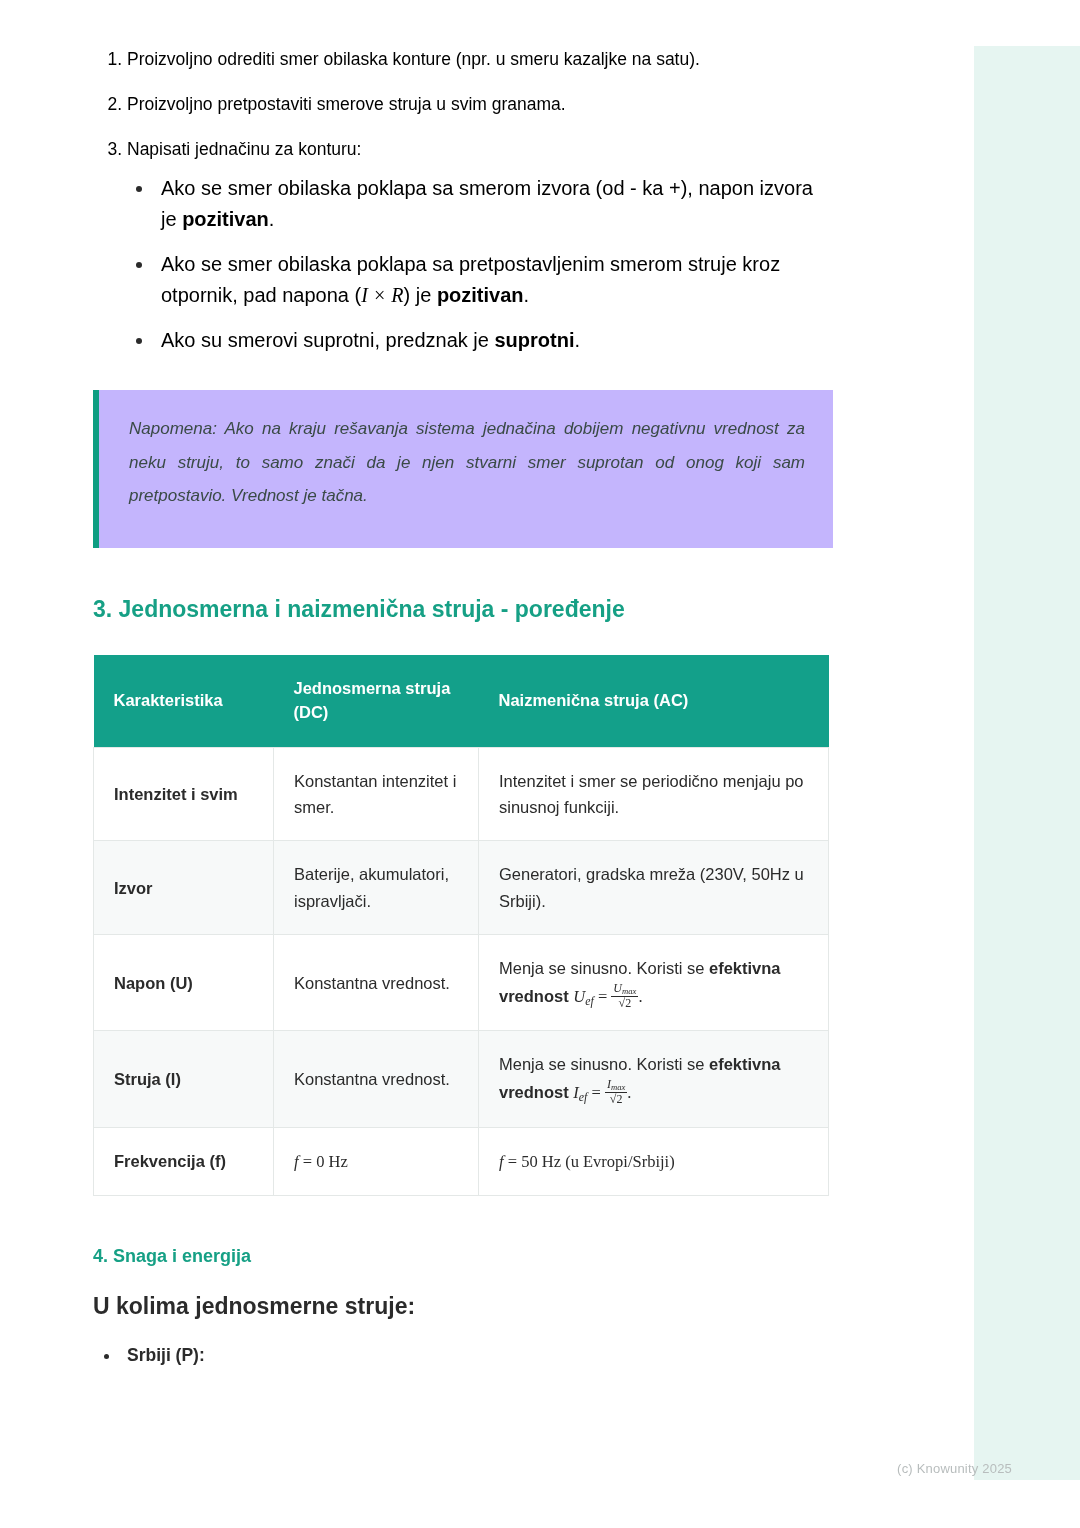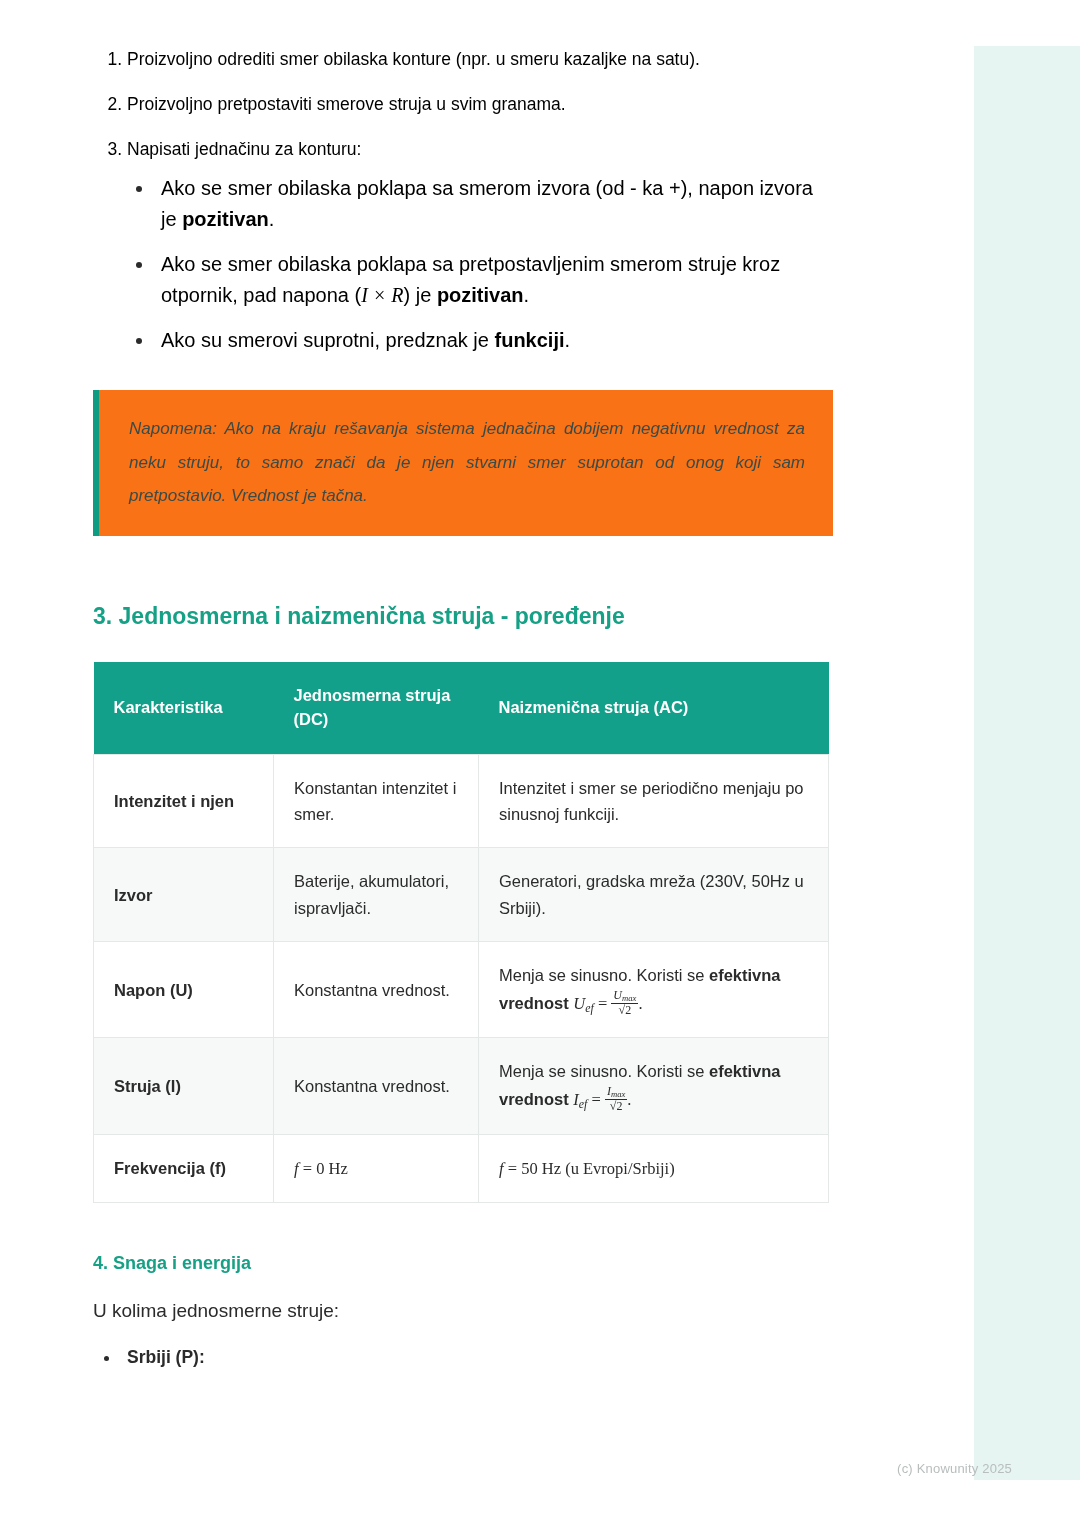--- a/index.html
+++ b/index.html
@@ -74,40 +74,40 @@
     padding-left: 6px;
   }
   ul.bullets > li::marker { color: #2b2b2b; }
 
   b, strong { font-weight: bold; }
   .mathi { font-family: "Liberation Serif", serif; font-style: italic; }
   .mathr { font-family: "Liberation Serif", serif; }
 
   .note {
     margin-top: 34px;
-    background: #f97316;
+    background: #c4b5fd;
     border-left: 6px solid #0e9d82;
-    padding: 22px 28px 24px 30px;
+    padding: 22px 28px 36px 30px;
     box-sizing: border-box;
     width: 740px;
   }
   .note p {
     margin: 0;
     font-style: italic;
     font-size: 17px;
     line-height: 1.95;
     color: #3a4a46;
     text-align: justify;
   }
 
   h2.section {
     font-size: 23px;
     color: #16a085;
     font-weight: bold;
-    margin: 67px 0 0 0;
+    margin: 48px 0 0 0;
   }
   h2.section2 {
     font-size: 18px;
     color: #16a085;
     font-weight: bold;
     margin: 50px 0 0 0;
   }
 
   table.cmp {
     border-collapse: collapse;
@@ -151,22 +151,22 @@
     font-family: "Liberation Serif", serif;
     font-style: italic;
     font-size: 12px;
     line-height: 1.05;
   }
   .frac .num { display: block; padding: 0 2px; }
   .frac .den { display: block; border-top: 1px solid #2b2b2b; padding: 0 2px; font-style: normal;}
   .sub { font-size: 0.72em; vertical-align: -0.25em; font-style: italic;}
 
   .subhead {
-    font-size: 19px;
-    font-weight: normal;
+    font-size: 23px;
+    font-weight: bold;
     margin: 26px 0 0 0;
   }
   ul.bullets2 {
     margin: 22px 0 0 0;
     padding: 0 0 0 28px;
     list-style: disc;
   }
   ul.bullets2 > li {
     font-size: 17.5px;
     font-weight: bold;
@@ -199,21 +199,21 @@
       <li>
         <span>Napisati jednačinu za konturu:</span>
         <ul class="bullets">
           <li>
             <span>Ako se smer obilaska poklapa sa smerom izvora (od - ka +), napon izvora je </span><b>pozitivan</b><span>.</span>
           </li>
           <li>
             <span>Ako se smer obilaska poklapa sa pretpostavljenim smerom struje kroz otpornik, pad napona (</span><span class="mathi">I × R</span><span>) je </span><b>pozitivan</b><span>.</span>
           </li>
           <li>
-            <span>Ako su smerovi suprotni, predznak je </span><b>funkciji</b><span>.</span>
+            <span>Ako su smerovi suprotni, predznak je </span><b>suprotni</b><span>.</span>
           </li>
         </ul>
       </li>
     </ol>
 
     <div class="note">
       <p>Napomena: Ako na kraju rešavanja sistema jednačina dobijem negativnu vrednost za neku struju, to samo znači da je njen stvarni smer suprotan od onog koji sam pretpostavio. Vrednost je tačna.</p>
     </div>
 
     <h2 class="section">3. Jednosmerna i naizmenična struja - poređenje</h2>
@@ -226,21 +226,21 @@
       </colgroup>
       <thead>
         <tr>
           <th>Karakteristika</th>
           <th>Jednosmerna struja (DC)</th>
           <th>Naizmenična struja (AC)</th>
         </tr>
       </thead>
       <tbody>
         <tr>
-          <td class="keycol">Intenzitet i njen</td>
+          <td class="keycol">Intenzitet i svim</td>
           <td>Konstantan intenzitet i smer.</td>
           <td>Intenzitet i smer se periodično menjaju po sinusnoj funkciji.</td>
         </tr>
         <tr>
           <td class="keycol">Izvor</td>
           <td>Baterije, akumulatori, ispravljači.</td>
           <td>Generatori, gradska mreža (230V, 50Hz u Srbiji).</td>
         </tr>
         <tr>
           <td class="keycol">Napon (U)</td>

